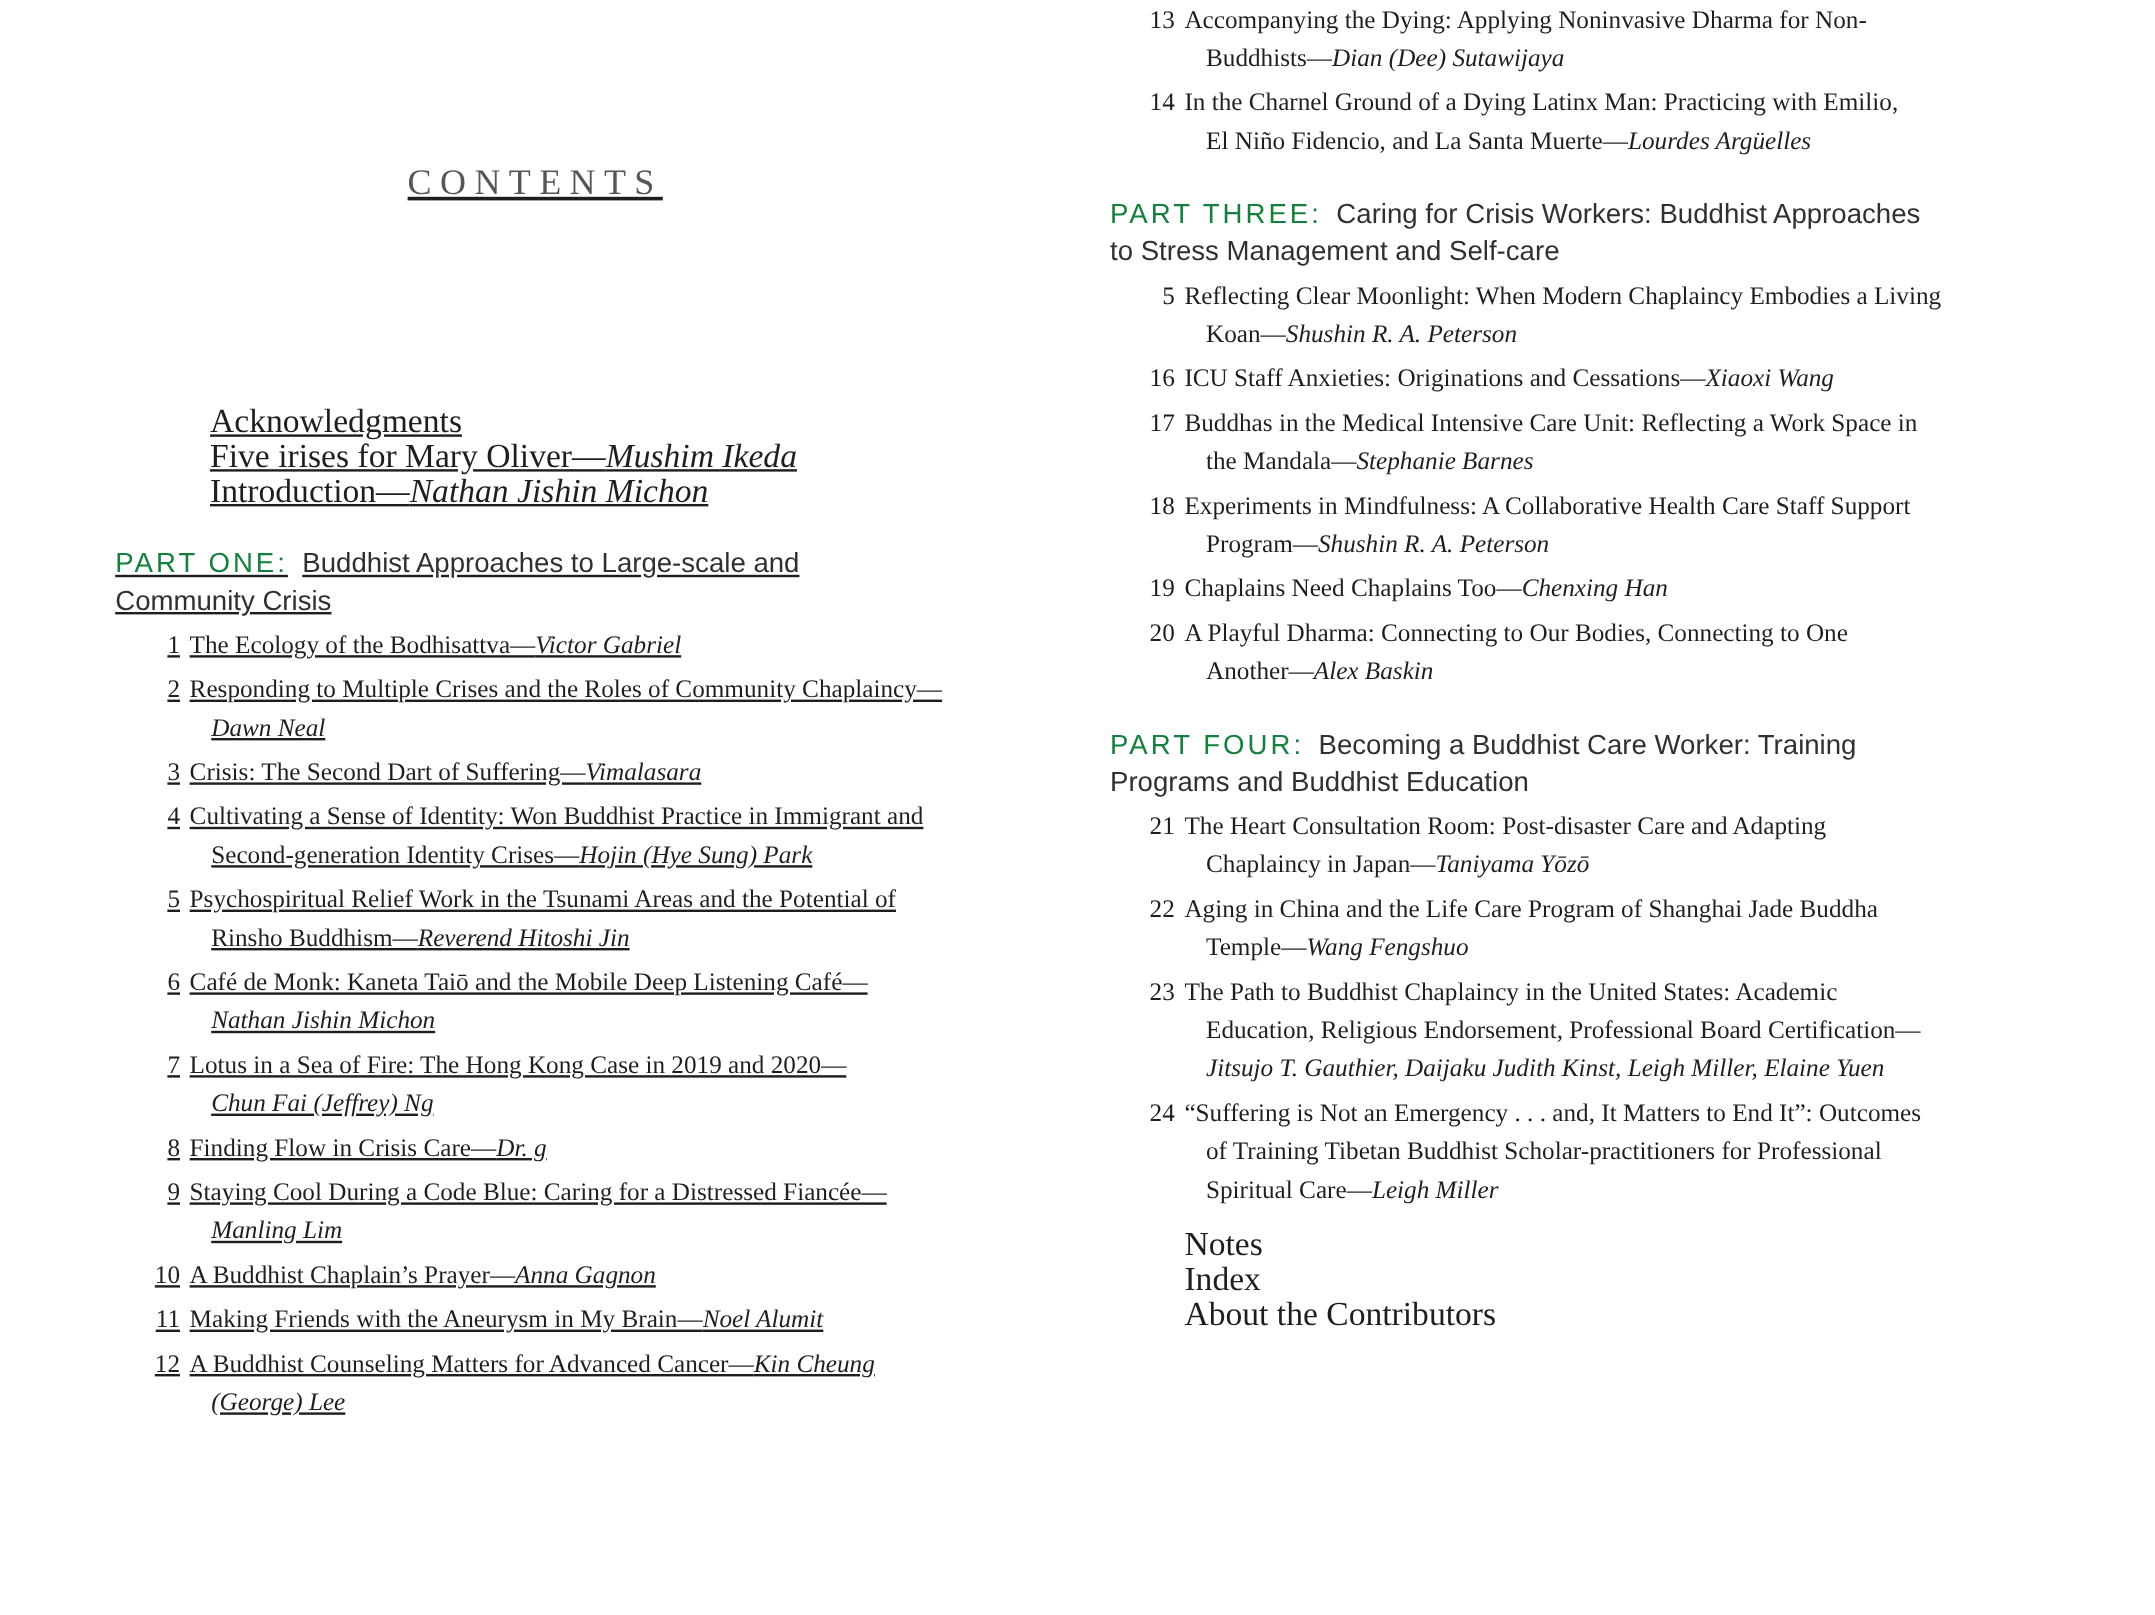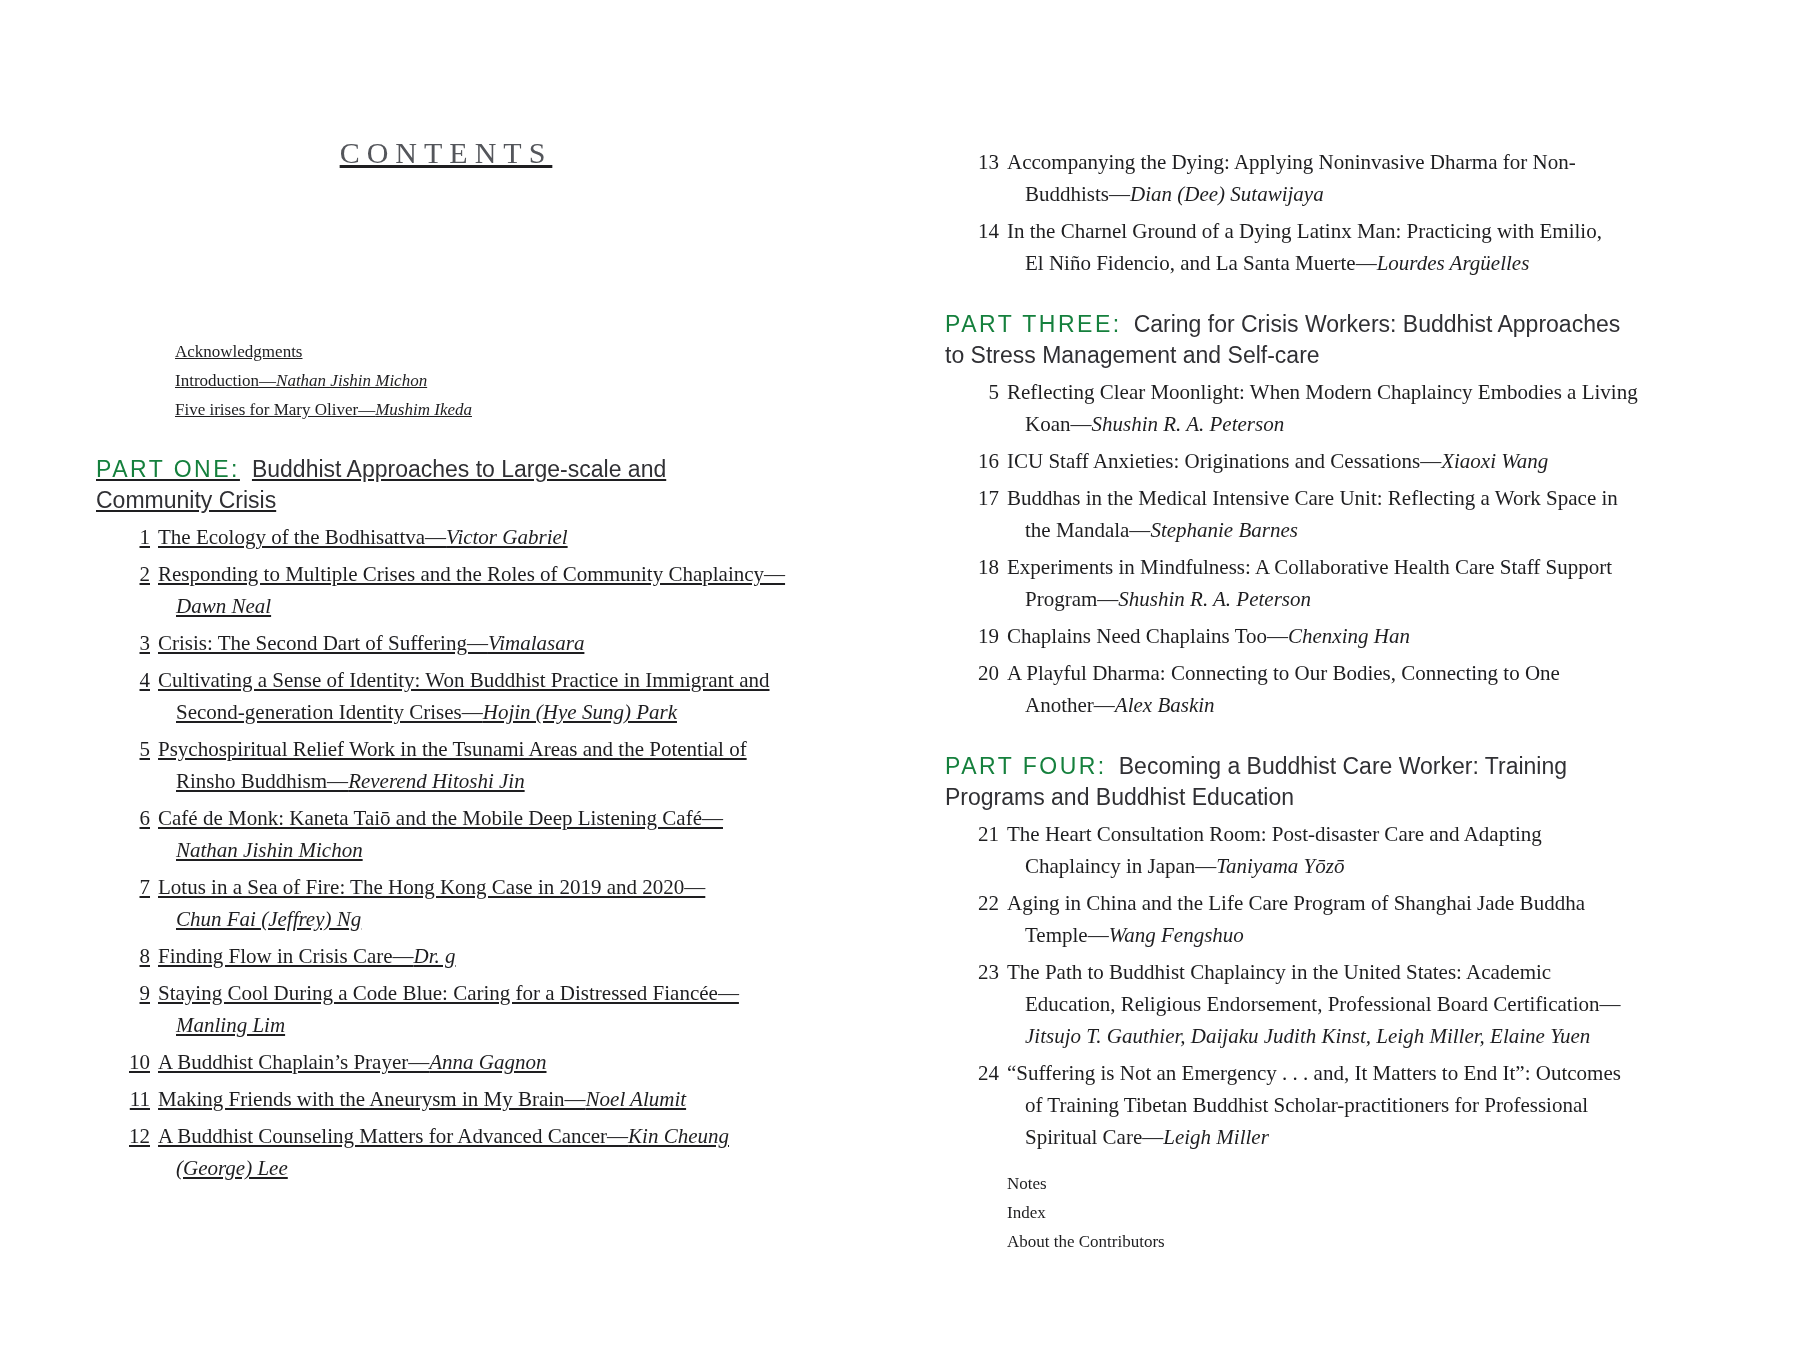--- a/index.html
+++ b/index.html
@@ -11,38 +11,38 @@
     overflow: hidden;
     font-family: "Liberation Serif", serif;
     color: #1e1e20;
   }
   .col {
     position: absolute;
     top: 0;
     width: 762px;
   }
   .col-left  { left: 96px;  padding-top: 136px; text-decoration: underline; }
-  .col-right { left: 945px; padding-top: 146px; }
+  .col-right { left: 925px; }
 
   .contents-title {
     margin: 0;
     width: 700px;
     font-size: 30px;
     font-weight: 400;
     letter-spacing: 7px;
     line-height: 34px;
     text-align: center;
     color: #54565b;
   }
 
   .matter { margin: 0; }
   .matter-front { margin-top: 167px; }
   .matter-back  { margin-top: 16px; }
   .matter-line {
-    font-size: 17px;
+    font-size: 28px;
     line-height: 29px;
     white-space: pre-wrap;
   }
   .matter-front .matter-line { padding-left: 79px; }
   .matter-back  .matter-line { padding-left: 62px; }
 
   .part-heading {
     font-family: "Liberation Sans", sans-serif;
     font-size: 23px;
     line-height: 31px;
@@ -79,22 +79,22 @@
 </style>
 </head>
 <body>
 
 <div class="page">
   <div class="col col-left">
     <h1 class="contents-title">CONTENTS</h1>
 
   <div class="matter matter-front">
         <div class="matter-line"><span class="seg-roman">Acknowledgments</span></div>
+        <div class="matter-line"><span class="seg-roman">Five irises for Mary Oliver—</span><em class="seg-italic">Mushim Ikeda</em></div>
         <div class="matter-line"><span class="seg-roman">Introduction—</span><em class="seg-italic">Nathan Jishin Michon</em></div>
-        <div class="matter-line"><span class="seg-roman">Five irises for Mary Oliver—</span><em class="seg-italic">Mushim Ikeda</em></div>
       </div>
       <div class="part-heading"><span class="part-label">PART ONE:</span><span class="part-title">Buddhist Approaches to Large-scale and
 Community Crisis</span></div>
       <div class="toc-item">
         <span class="toc-num">1</span>
         <span class="toc-entry"><span class="seg-roman">The Ecology of the Bodhisattva—</span><em class="seg-italic">Victor Gabriel</em></span>
       </div>
       <div class="toc-item">
         <span class="toc-num">2</span>
         <span class="toc-entry"><span class="seg-roman">Responding to Multiple Crises and the Roles of Community Chaplaincy—

